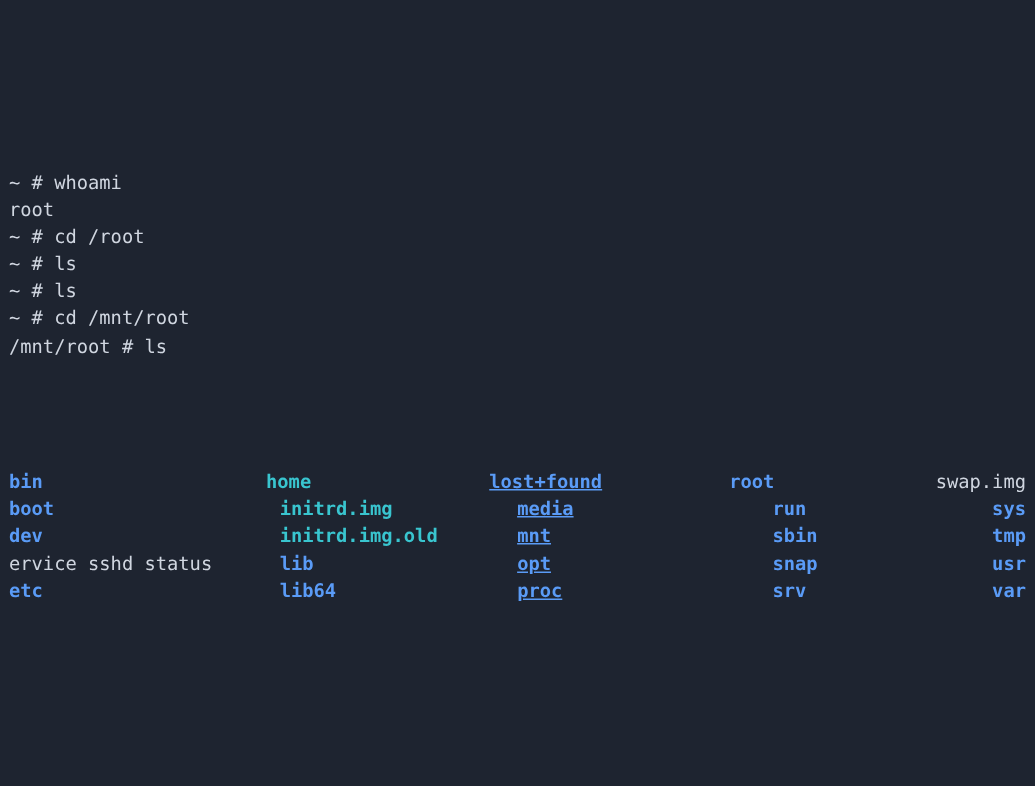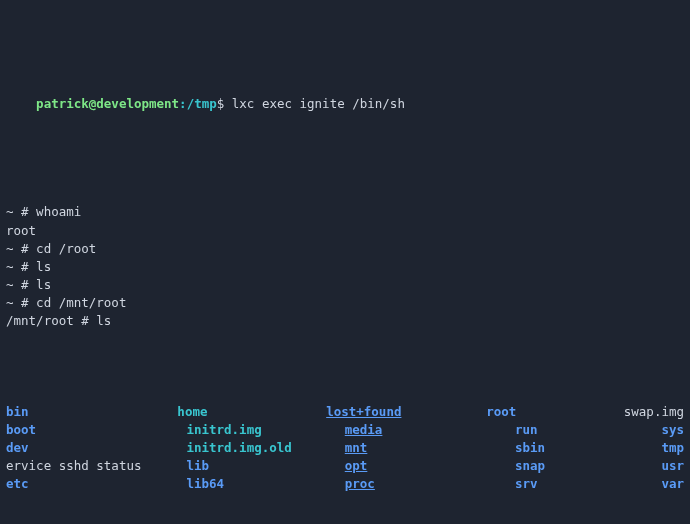--- a/index.html
+++ b/index.html
@@ -30,23 +30,20 @@
   .col2 { width: 172px; text-decoration: underline; }
   .col3 { width: 148px; }
   .col4 { flex: 0 0 auto; }
 </style>
 </head>
 <body>
 
 <div class="term">
 
   
-  <div class="row promptline">
-    <span class="green">patrick@development</span><span class="cyan">:/tmp</span><span class="plain">$ </span><span class="plain">lxc exec ignite /bin/sh</span>
-  </div>
 
   
   <div id="lines-1"><div class="row"><span class="plain">~ # </span><span class="plain">whoami</span></div><div class="row"><span class="plain"></span><span class="plain">root</span></div><div class="row"><span class="plain">~ # </span><span class="plain">cd /root</span></div><div class="row"><span class="plain">~ # </span><span class="plain">ls</span></div><div class="row"><span class="plain">~ # </span><span class="plain">ls</span></div><div class="row"><span class="plain">~ # </span><span class="plain">cd /mnt/root</span></div><div class="row"><span class="plain">/mnt/root # </span><span class="plain">ls</span></div></div>
 
   
   <div id="listing-1"><div class="row cols"><span class="col0 blue">bin</span><span class="col1 cyan">home</span><span class="col2 blue">lost+found</span><span class="col3 blue">root</span><span class="col4 plain">swap.img</span></div><div class="row cols"><span class="col0 blue">boot</span><span class="col1 cyan">initrd.img</span><span class="col2 blue">media</span><span class="col3 blue">run</span><span class="col4 blue">sys</span></div><div class="row cols"><span class="col0 blue">dev</span><span class="col1 cyan">initrd.img.old</span><span class="col2 blue">mnt</span><span class="col3 blue">sbin</span><span class="col4 blue">tmp</span></div><div class="row cols"><span class="col0 plain">ervice sshd status</span><span class="col1 blue">lib</span><span class="col2 blue">opt</span><span class="col3 blue">snap</span><span class="col4 blue">usr</span></div><div class="row cols"><span class="col0 blue">etc</span><span class="col1 blue">lib64</span><span class="col2 blue">proc</span><span class="col3 blue">srv</span><span class="col4 blue">var</span></div></div>
 
   
   
 

